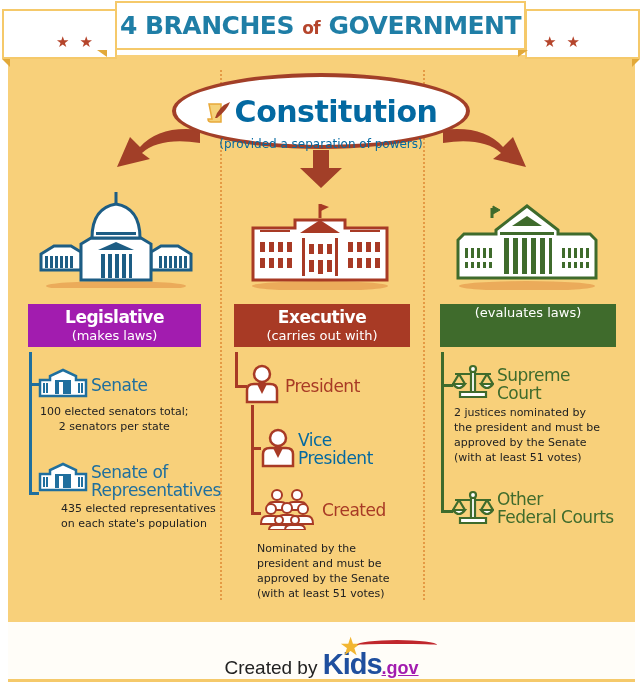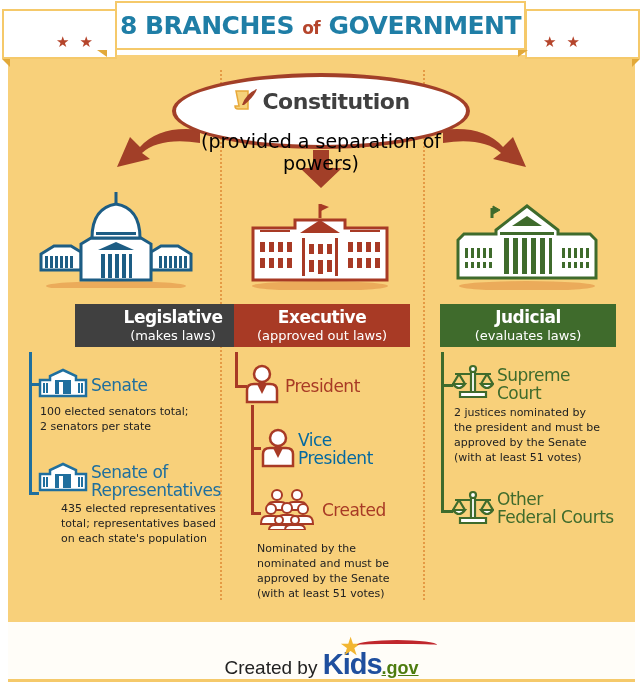--- a/index.html
+++ b/index.html
@@ -3,21 +3,21 @@
 <meta charset="utf-8">
 <style>
   * { box-sizing: border-box; margin: 0; padding: 0; }
   html, body { width: 643px; height: 690px; background: #ffffff; overflow: hidden; }
   body { font-family: "DejaVu Sans", sans-serif; position: relative; }
 
   .panel { position: absolute; left: 8px; top: 55px; width: 627px; height: 567px; background: #f8d07a; }
   .footer { position: absolute; left: 8px; top: 622px; width: 627px; height: 60px; background: #fffdf8; border-bottom: 3px solid #f5c96a; }
   .footer-inner { position: absolute; left: 0; right: 0; top: 26px; text-align: center; font-family: "Liberation Sans", sans-serif; font-size: 19px; color: #222; }
   .kids { font-family: "Liberation Sans", sans-serif; font-weight: bold; font-size: 29px; color: #1f4f9e; position: relative; letter-spacing: -1px; }
-  .kids .gov { font-size: 18px; color: #4d7c0f; letter-spacing: 0; text-decoration: underline; }
+  .kids .gov { font-size: 18px; color: #a21caf; letter-spacing: 0; text-decoration: underline; }
   .kids-star { position: absolute; left: 18px; top: -14px; color: #f2b632; font-size: 22px; }
   .kids-swoosh { position: absolute; left: 34px; top: -8px; width: 80px; height: 10px; border-top: 4px solid #c0272d; border-radius: 50% 50% 0 0; }
 
   
   .side-ribbon { position: absolute; top: 9px; height: 50px; background: #fff; border: 2px solid #f5c96a; }
   .side-ribbon.left { left: 2px; width: 115px; }
   .side-ribbon.right { left: 525px; width: 115px; }
   .fold { position: absolute; width: 0; height: 0; }
   .fold.l1 { left: 2px; top: 59px; border-top: 8px solid #e2a93a; border-left: 8px solid transparent; }
   .fold.r1 { left: 632px; top: 59px; border-top: 8px solid #e2a93a; border-right: 8px solid transparent; }
@@ -25,22 +25,22 @@
   .title-ribbon { position: absolute; left: 115px; top: 1px; width: 411px; height: 49px; background: #fff; border: 2px solid #f5c96a; text-align: center; }
   .fold.l2 { left: 97px; top: 50px; border-top: 7px solid #e2a93a; border-left: 10px solid transparent; }
   .fold.r2 { left: 518px; top: 50px; border-top: 7px solid #e2a93a; border-right: 10px solid transparent; }
   .title { font-family: "DejaVu Sans", sans-serif; font-weight: bold; font-size: 25px; color: #1f7ea6; line-height: 46px; letter-spacing: -0.5px; }
   .title .of { color: #b5452c; font-size: 17px; }
 
   .divider { position: absolute; top: 70px; height: 530px; border-left: 2px dotted #e59a44; }
 
   
   .ellipse { position: absolute; left: 172px; top: 73px; width: 298px; height: 76px; border: 4px solid #a23f28; border-radius: 50%; background: #fff; text-align: center; }
-  .const-title { font-family: "DejaVu Sans", sans-serif; font-weight: bold; font-size: 22px; color: #404040; margin-top: 10px; letter-spacing: -0.5px; }
-  .const-sub { font-family: "DejaVu Sans", sans-serif; font-size: 19px; color: #000000; margin-top: 16px; }
+  .const-title { font-family: "DejaVu Sans", sans-serif; font-weight: bold; font-size: 30px; color: #0369a1; margin-top: 17px; letter-spacing: -0.5px; }
+  .const-sub { font-family: "DejaVu Sans", sans-serif; font-size: 12px; color: #0369a1; margin-top: 8px; }
   .scroll-icon { display: inline-block; width: 26px; height: 26px; vertical-align: -4px; margin-right: 4px; }
 
   .arrow { position: absolute; }
 
   .building { position: absolute; }
 
   .branch-box { position: absolute; top: 304px; height: 43px; color: #fff; text-align: center; }
   .branch-name { font-family: "DejaVu Sans", sans-serif; font-weight: bold; font-size: 17px; line-height: 20px; margin-top: 3px; letter-spacing: -0.5px; }
   .branch-desc { font-family: "DejaVu Sans", sans-serif; font-size: 13px; line-height: 17px; }
   .vline { position: absolute; width: 3px; }
@@ -59,21 +59,21 @@
   <span class="stars" style="left:52px;">★★</span>
 </div>
 <div class="fold l1"></div>
 <div class="side-ribbon right">
   <span class="stars" style="left:16px;">★★</span>
 </div>
 <div class="fold r1"></div>
 <div class="fold l2"></div>
 <div class="fold r2"></div>
 <div class="title-ribbon">
-  <div class="title"><span>8 BRANCHES </span><span class="of">of</span><span> GOVERNMENT</span></div>
+  <div class="title"><span>4 BRANCHES </span><span class="of">of</span><span> GOVERNMENT</span></div>
 </div>
 
 <div class="divider" style="left:220px;"></div>
 <div class="divider" style="left:423px;"></div>
 
 <svg class="arrow" style="left:105px; top:115px;" width="100" height="60">
   <path d="M95,15 Q55,10 35,32 L25,22 L12,52 L45,44 L37,38 Q55,22 95,28 Z" fill="#a23f28"></path>
 </svg>
 <svg class="arrow" style="left:438px; top:115px;" width="100" height="60">
   <path d="M5,15 Q45,10 65,32 L75,22 L88,52 L55,44 L63,38 Q45,22 5,28 Z" fill="#a23f28"></path>
@@ -194,30 +194,29 @@
       <rect x="128" y="48" width="3" height="10"></rect>
       <rect x="134" y="48" width="3" height="10"></rect>
     <rect x="110" y="62" width="3" height="6"></rect>
       <rect x="116" y="62" width="3" height="6"></rect>
       <rect x="122" y="62" width="3" height="6"></rect>
       <rect x="128" y="62" width="3" height="6"></rect>
       <rect x="134" y="62" width="3" height="6"></rect>
   </g>
 </svg>
 
-<div class="branch-box" style="left:28px; width:196px; background:#404040;margin-left:47px;">
+<div class="branch-box" style="left:28px; width:173px; background:#a21caf;">
   <div class="branch-name">Legislative</div>
   <div class="branch-desc">(makes laws)</div>
 </div>
 <div class="branch-box" style="left:234px; width:176px; background:#a83a25;">
   <div class="branch-name">Executive</div>
-  <div class="branch-desc">(approved out laws)</div>
+  <div class="branch-desc">(carries out with)</div>
 </div>
 <div class="branch-box" style="left:440px; width:176px; background:#3f6b2c;">
-  <div class="branch-name">Judicial</div>
   <div class="branch-desc">(evaluates laws)</div>
 </div>
 
 <div class="vline" style="left:29px; top:352px; height:142px; background:#1f6f9e;"></div>
 <div class="hline" style="left:29px; top:383px; width:10px; background:#1f6f9e;"></div>
 <div class="hline" style="left:29px; top:492px; width:10px; background:#1f6f9e;"></div>
 
 <svg class="icon" style="left:38px; top:368px;" width="50" height="30">
   <g fill="#fff" stroke="#1f6f9e" stroke-width="2.5">
     <path d="M2,28 L2,12 L12,12 L12,8 L25,2 L38,8 L38,12 L48,12 L48,28 Z"></path>
@@ -225,21 +224,21 @@
   <g fill="#1f6f9e">
     <rect x="17" y="12" width="16" height="14"></rect>
     <rect x="5" y="15" width="2" height="10"></rect>
       <rect x="8" y="15" width="2" height="10"></rect>
     <rect x="40" y="15" width="2" height="10"></rect>
       <rect x="43" y="15" width="2" height="10"></rect>
   </g>
   <rect x="21" y="14" width="4" height="12" fill="#fff"></rect>
 </svg>
 <div class="item-label" style="left:91px; top:376px; color:#1f6f9e;">Senate</div>
-<div class="item-text" style="left:40px; top:404px;">
+<div class="item-text" style="left:40px; top:404px;text-align:center;">
   <div>100 elected senators total;</div>
   <div>2 senators per state</div>
 </div>
 
 <svg class="icon" style="left:38px; top:462px;" width="50" height="30">
   <g fill="#fff" stroke="#1f6f9e" stroke-width="2.5">
     <path d="M2,28 L2,12 L12,12 L12,8 L25,2 L38,8 L38,12 L48,12 L48,28 Z"></path>
   </g>
   <g fill="#1f6f9e">
     <rect x="17" y="12" width="16" height="14"></rect>
@@ -249,21 +248,20 @@
       <rect x="43" y="15" width="2" height="10"></rect>
   </g>
   <rect x="21" y="14" width="4" height="12" fill="#fff"></rect>
 </svg>
 <div class="item-label" style="left:91px; top:463px; color:#1f6f9e;">
   <div>Senate of</div>
   <div>Representatives</div>
 </div>
 <div class="item-text" style="left:40px; top:501px;margin-left:21px;">
   <div>435 elected representatives</div>
-  <div>total; representatives based</div>
   <div>on each state's population</div>
 </div>
 
 <div class="vline" style="left:235px; top:352px; height:35px; background:#a83a25;"></div>
 <div class="hline" style="left:235px; top:385px; width:12px; background:#a83a25;"></div>
 <div class="vline" style="left:251px; top:405px; height:110px; background:#a83a25;"></div>
 <div class="hline" style="left:251px; top:447px; width:10px; background:#a83a25;"></div>
 <div class="hline" style="left:251px; top:512px; width:10px; background:#a83a25;"></div>
 
 <svg class="icon" style="left:244px; top:364px;" width="36" height="40">
@@ -301,21 +299,21 @@
     <path d="M34,36 Q34,28 40,28 L48,28 Q54,28 54,36 Z"></path>
     <circle cx="20" cy="32" r="4"></circle>
       <circle cx="36" cy="32" r="4"></circle>
     <path d="M10,42 Q10,37 16,37 L24,37 Q30,37 30,42 Z"></path>
     <path d="M26,42 Q26,37 32,37 L40,37 Q46,37 46,42 Z"></path>
   </g>
 </svg>
 <div class="item-label" style="left:322px; top:501px; color:#a83a25;">Created</div>
 <div class="item-text" style="left:257px; top:541px;">
   <div>Nominated by the</div>
-  <div>nominated and must be</div>
+  <div>president and must be</div>
   <div>approved by the Senate</div>
   <div>(with at least 51 votes)</div>
 </div>
 
 <div class="vline" style="left:441px; top:352px; height:160px; background:#3f6b2c;"></div>
 <div class="hline" style="left:441px; top:384px; width:12px; background:#3f6b2c;"></div>
 <div class="hline" style="left:441px; top:510px; width:12px; background:#3f6b2c;"></div>
 
 <svg class="icon" style="left:452px; top:364px;" width="42" height="36">
   <g fill="#fff" stroke="#3f6b2c" stroke-width="2.2">

